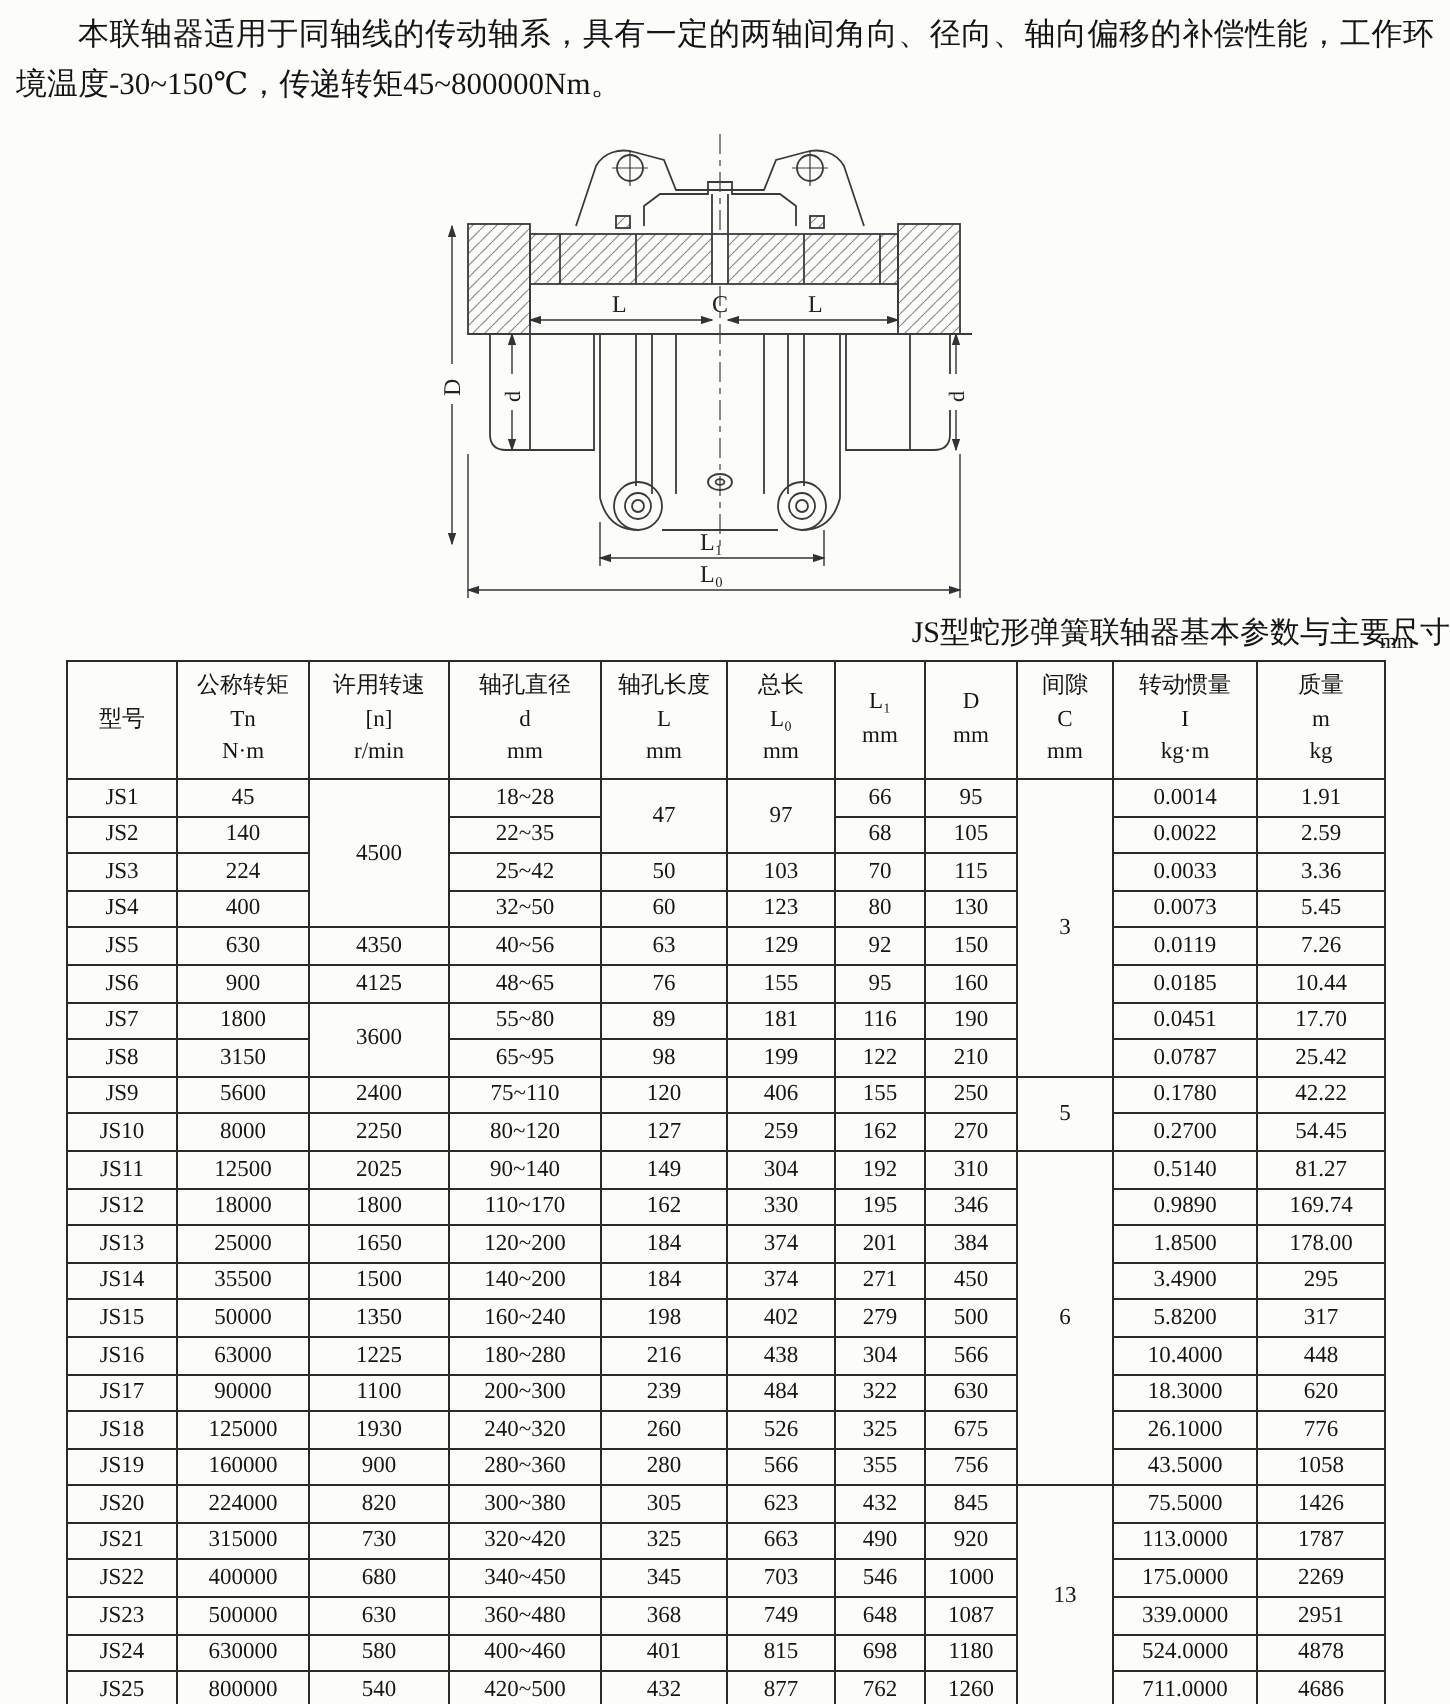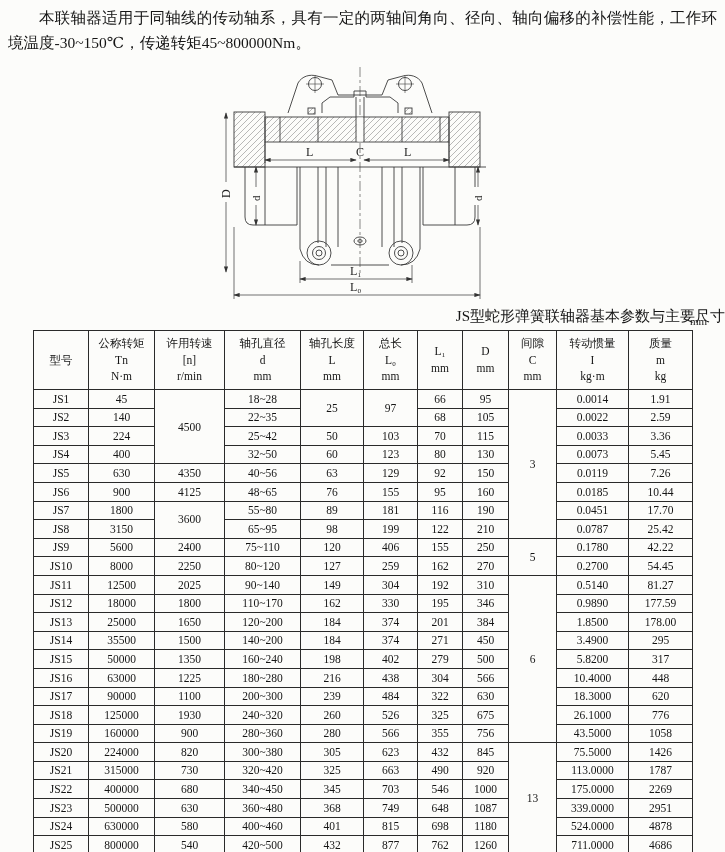--- a/index.html
+++ b/index.html
@@ -216,21 +216,21 @@
           <div>kg</div>
         </th>
       </tr>
     </thead>
     <tbody>
       <tr>
         <td>JS1</td>
         <td>45</td>
         <td rowspan="4">4500</td>
         <td>18~28</td>
-        <td rowspan="2">25</td>
+        <td rowspan="2">47</td>
         <td rowspan="2">97</td>
         <td>66</td>
         <td>95</td>
         <td rowspan="8">3</td>
         <td>0.0014</td>
         <td>1.91</td>
       </tr>
       <tr>
         <td>JS2</td>
         <td>140</td>
@@ -350,21 +350,21 @@
       <tr>
         <td>JS12</td>
         <td>18000</td>
         <td>1800</td>
         <td>110~170</td>
         <td>162</td>
         <td>330</td>
         <td>195</td>
         <td>346</td>
         <td>0.9890</td>
-        <td>177.59</td>
+        <td>169.74</td>
       </tr>
       <tr>
         <td>JS13</td>
         <td>25000</td>
         <td>1650</td>
         <td>120~200</td>
         <td>184</td>
         <td>374</td>
         <td>201</td>
         <td>384</td>

